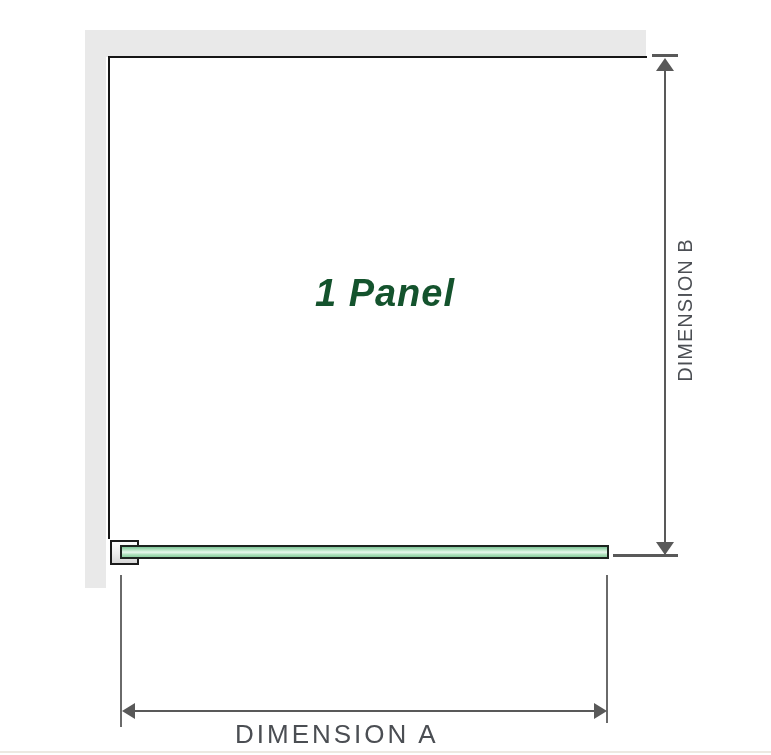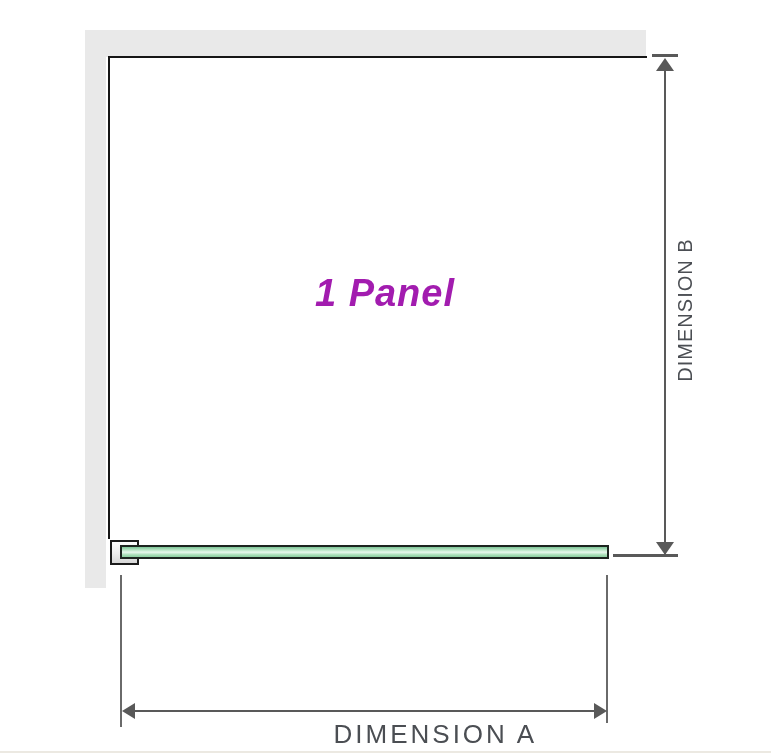--- a/index.html
+++ b/index.html
@@ -63,25 +63,25 @@
     left:594px;top:703px;width:0;height:0;
     border-top:8px solid transparent;border-bottom:8px solid transparent;
     border-left:13px solid #595959;
   }
 
   
   #panel-label{
     left:235px;top:272px;width:300px;
     text-align:center;
     font-size:38px;font-style:italic;font-weight:600;
-    color:#a21caf;letter-spacing:1px;
+    color:#14532d;letter-spacing:1px;
   }
   #dim-a-label{
     left:235px;top:719px;width:302px;
-    text-align:right;
+    text-align:left;
     font-size:26px;font-weight:400;
     color:#4b4e53;letter-spacing:3px;white-space:nowrap;
   }
   #dim-b-label{
     left:575px;top:298px;width:220px;height:24px;
     text-align:center;line-height:24px;
     font-size:20px;font-weight:400;
     color:#4b4e53;letter-spacing:1px;white-space:nowrap;
     transform:rotate(-90deg);
   }

